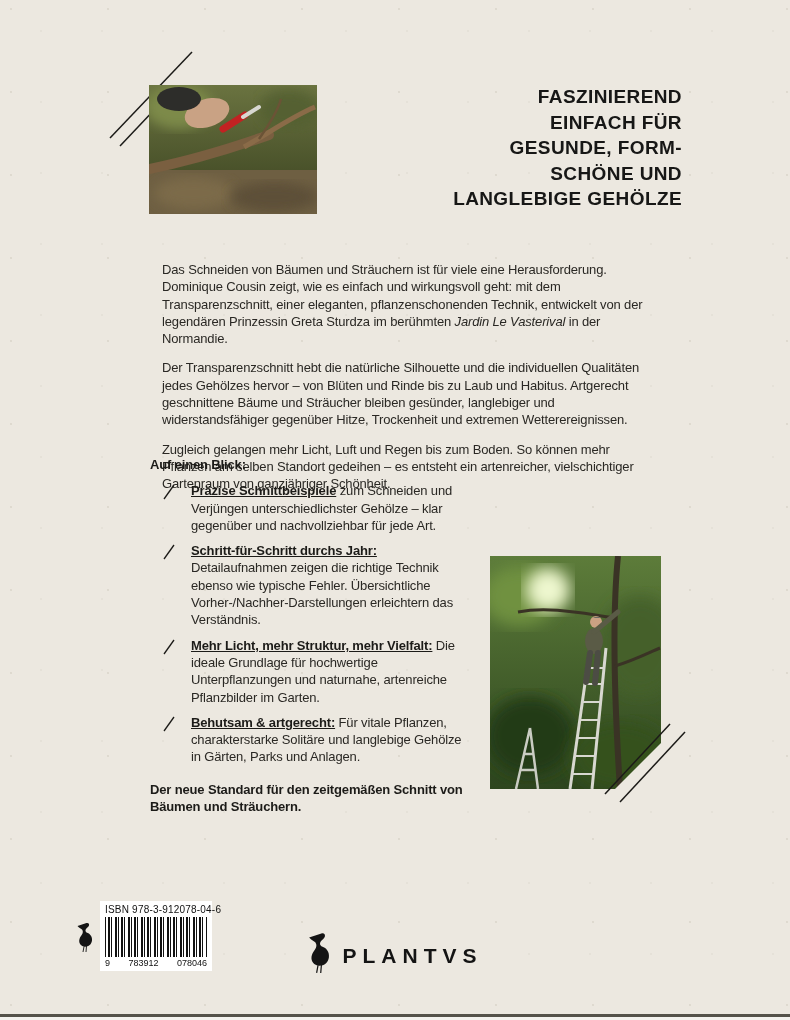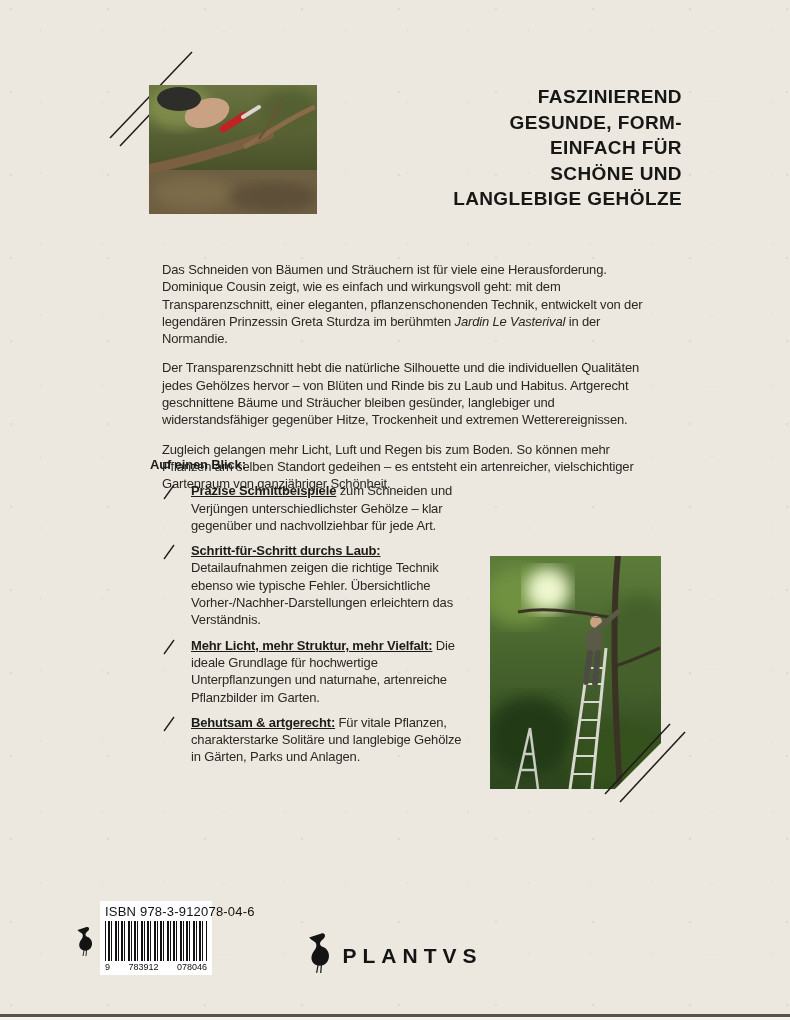--- a/index.html
+++ b/index.html
@@ -50,21 +50,21 @@
   .blick{font-weight:700;margin:0 0 9px 0;color:#1c1b18;}
   .bullet{display:flex;align-items:flex-start;margin:0 0 8px 0;padding-left:13px;}
   .bullet .slash{flex:0 0 12px;margin-top:2px;margin-right:16px;}
   .bullet .btxt{width:272px;}
   .bullet b{color:#1c1b18;text-decoration:underline;}
   .closing{font-weight:700;color:#1c1b18;width:348px;margin-top:15px;}
   
   .barcode-area{position:absolute;left:73px;top:901px;display:flex;align-items:flex-end;gap:5px;}
   .bird-sm{width:22px;height:40px;margin-bottom:14px;}
   .barcode-box{background:#ffffff;width:102px;padding:3px 5px 3px 5px;}
-  .isbn-label{font-size:13px;letter-spacing:.2px;text-align:center;color:#111;white-space:nowrap;}
+  .isbn-label{font-size:10px;letter-spacing:.2px;text-align:center;color:#111;white-space:nowrap;}
   .bars{
     height:40px;margin-top:2px;
     background:repeating-linear-gradient(90deg,
       #111 0 1px,#fff 1px 3px,#111 3px 5px,#fff 5px 6px,
       #111 6px 7px,#fff 7px 10px,#111 10px 12px,#fff 12px 13px);
   }
   .digits{display:flex;justify-content:space-between;font-size:9px;margin-top:1px;color:#111;}
   
   .publisher{position:absolute;left:0;right:4px;top:929px;display:flex;justify-content:center;align-items:center;gap:9px;}
   .heron-lg{width:30px;height:47px;}
@@ -105,22 +105,22 @@
       <path d="M110,54 C120,40 128,28 132,14" stroke="#6b5336" stroke-width="2.5" fill="none"></path>
       <ellipse cx="58" cy="28" rx="23" ry="14" fill="#c9a284" transform="rotate(-18 58 28)"></ellipse>
       <ellipse cx="30" cy="14" rx="22" ry="12" fill="#2d2d2a"></ellipse>
       <path d="M74,44 L96,30" stroke="#c22222" stroke-width="7" stroke-linecap="round"></path>
       <path d="M94,32 L110,22" stroke="#d8d8d2" stroke-width="4" stroke-linecap="round"></path>
     </svg>
   </div>
 
   <div class="headline">
     <div>FASZINIEREND</div>
+    <div>EINFACH FÜR</div>
     <div>GESUNDE, FORM-</div>
-    <div>EINFACH FÜR</div>
     <div>SCHÖNE UND</div>
     <div>LANGLEBIGE GEHÖLZE</div>
   </div>
 
   <div class="intro">
     <p><span>Das Schneiden von Bäumen und Sträuchern ist für viele eine Herausforderung. Dominique Cousin zeigt, wie es einfach und wirkungsvoll geht: mit dem Transparenzschnitt, einer eleganten, pflanzenschonenden Technik, entwickelt von der legendären Prinzessin Greta Sturdza im berühmten </span><span class="it">Jardin Le Vasterival</span><span> in der Normandie.</span></p>
     <p>Der Transparenzschnitt hebt die natürliche Silhouette und die individuellen Qualitäten jedes Gehölzes hervor – von Blüten und Rinde bis zu Laub und Habitus. Artgerecht geschnittene Bäume und Sträucher bleiben gesünder, langlebiger und widerstandsfähiger gegenüber Hitze, Trockenheit und extremen Wetterereignissen.</p>
     <p>Zugleich gelangen mehr Licht, Luft und Regen bis zum Boden. So können mehr Pflanzen am selben Standort gedeihen – es entsteht ein artenreicher, vielschichtiger Gartenraum von ganzjähriger Schönheit.</p>
   </div>
 
@@ -131,37 +131,38 @@
       <svg class="slash" width="12" height="16">
           <line x1="1" y1="15" x2="11" y2="1" stroke="#1c1b18" stroke-width="1.3"></line>
         </svg>
       <div class="btxt"><b>Präzise Schnittbeispiele</b><span> zum Schneiden und Verjüngen unterschiedlichster Gehölze – klar gegenüber und nachvollziehbar für jede Art.</span></div>
     </div>
 
     <div class="bullet">
       <svg class="slash" width="12" height="16">
           <line x1="1" y1="15" x2="11" y2="1" stroke="#1c1b18" stroke-width="1.3"></line>
         </svg>
-      <div class="btxt"><b>Schritt-für-Schritt durchs Laub:</b><span> Detailaufnahmen zeigen die richtige Technik ebenso wie typische Fehler. Übersichtliche Vorher-/Nachher-Darstellungen erleichtern das Verständnis.</span></div>
+      <div class="btxt"><b>Schritt-für-Schritt durchs Jahr:</b><span> Detailaufnahmen zeigen die richtige Technik ebenso wie typische Fehler. Übersichtliche Vorher-/Nachher-Darstellungen erleichtern das Verständnis.</span></div>
     </div>
 
     <div class="bullet">
       <svg class="slash" width="12" height="16">
           <line x1="1" y1="15" x2="11" y2="1" stroke="#1c1b18" stroke-width="1.3"></line>
         </svg>
       <div class="btxt"><b>Mehr Licht, mehr Struktur, mehr Vielfalt:</b><span> Die ideale Grundlage für hochwertige Unterpflanzungen und naturnahe, artenreiche Pflanzbilder im Garten.</span></div>
     </div>
 
     <div class="bullet">
       <svg class="slash" width="12" height="16">
           <line x1="1" y1="15" x2="11" y2="1" stroke="#1c1b18" stroke-width="1.3"></line>
         </svg>
       <div class="btxt"><b>Behutsam &amp; artgerecht:</b><span> Für vitale Pflanzen, charakterstarke Solitäre und langlebige Gehölze in Gärten, Parks und Anlagen.</span></div>
     </div>
 
+    <p class="closing">Der neue Standard für den zeitgemäßen Schnitt von Bäumen und Sträuchern.</p>
   </div>
 
   <div class="photo2">
     <svg viewBox="0 0 171 233" preserveAspectRatio="none">
       <defs>
         <linearGradient id="g2" x1="0" y1="0" x2="0" y2="1">
           <stop offset="0" stop-color="#5d7c3a"></stop>
             <stop offset="1" stop-color="#2d451e"></stop>
         </linearGradient>
         <filter id="blur2">

